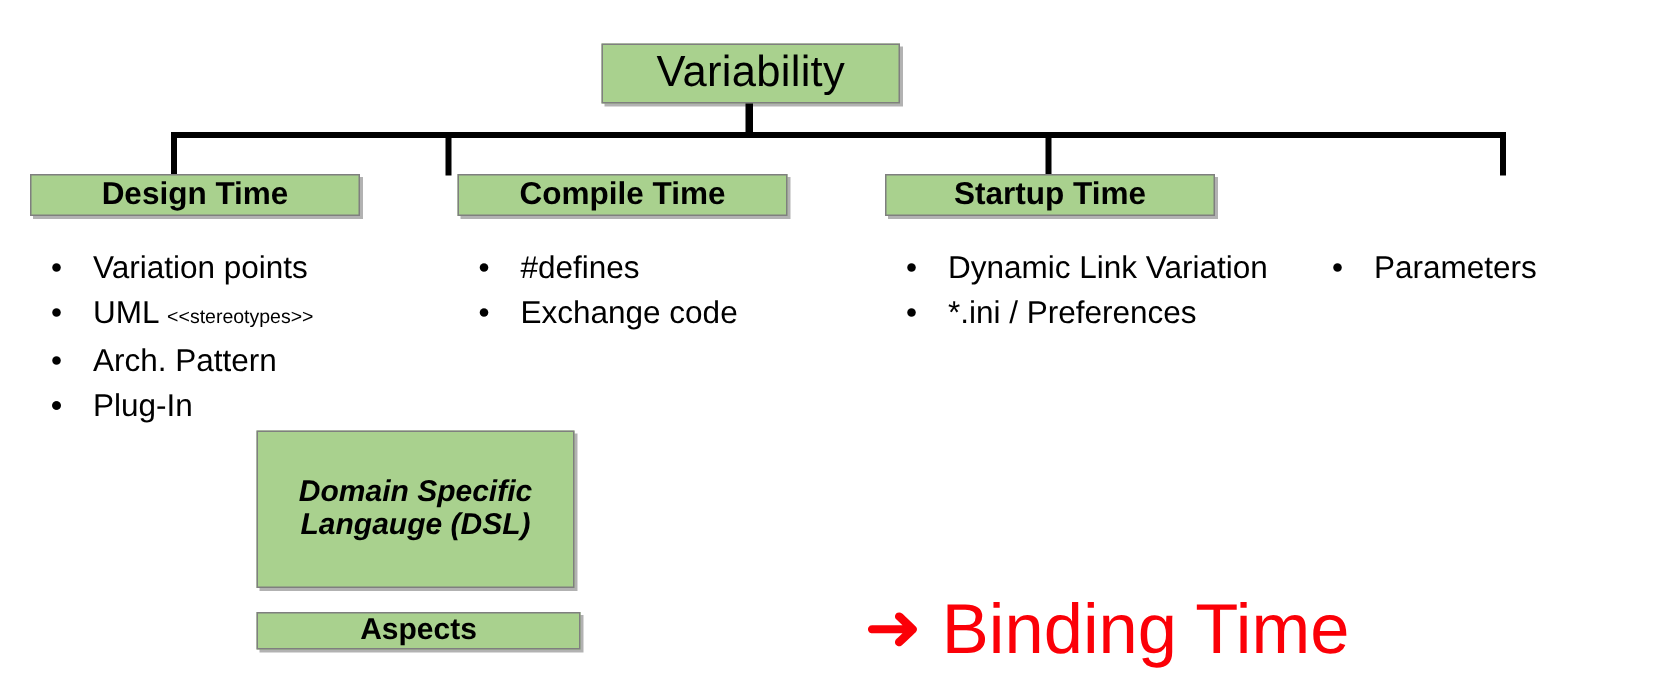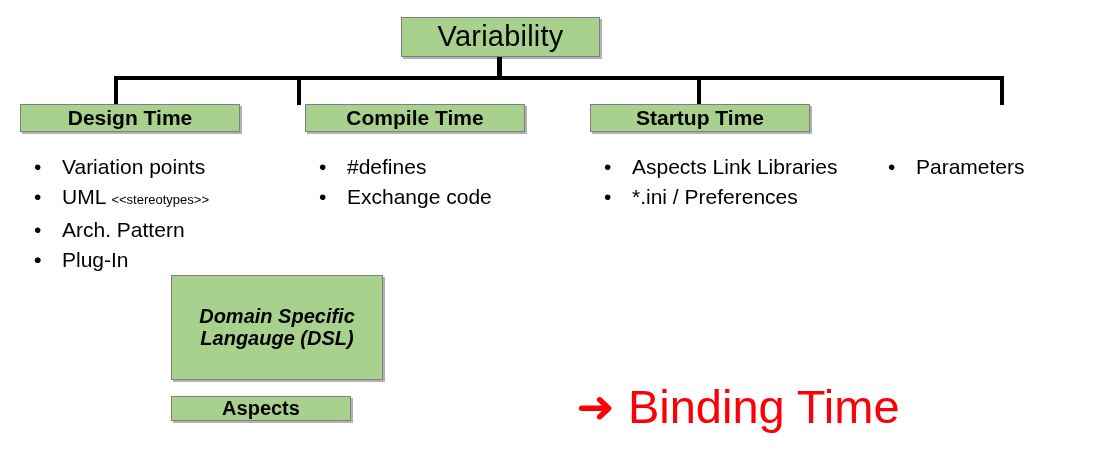--- a/index.html
+++ b/index.html
@@ -7,21 +7,21 @@
     margin: 0; padding: 0;
     background: #ffffff;
   }
   body {
     width: 1115px; height: 463px;
     position: relative;
     overflow: hidden;
     font-family: "Liberation Sans", sans-serif;
     color: #000000;
   }
-  #canvas { position: absolute; inset: 0; }
+  #canvas { position: absolute; inset: 0; margin-top: 12px; }
 
   
   .gbox {
     position: absolute;
     background: #a9d18e;
     border: 1px solid #7f7f7f;
     box-shadow: 2px 2px 0 rgba(0,0,0,0.30);
     display: flex;
     align-items: center;
     justify-content: center;
@@ -136,40 +136,40 @@
     </div>
     <div class="bullet-row">
       <span class="dot">•</span>
       <span class="txt">Exchange code</span>
     </div>
   </div>
 
   <div class="bullets" style="left:590px; top:153px; width:265px;">
     <div class="bullet-row">
       <span class="dot">•</span>
-      <span class="txt">Aspects Link Libraries</span>
+      <span class="txt">Dynamic Link Variation</span>
     </div>
     <div class="bullet-row">
       <span class="dot">•</span>
       <span class="txt">*.ini / Preferences</span>
     </div>
   </div>
 
   <div class="bullets" style="left:874px; top:153px; width:230px;">
     <div class="bullet-row">
       <span class="dot">•</span>
       <span class="txt">Parameters</span>
     </div>
   </div>
 
   <div class="gbox dsl-box" style="left:171px; top:275px; width:212px; height:105px;">
     <span class="boxlabel">Domain Specific Langauge (DSL)</span>
   </div>
 
-  <div class="gbox aspects-box" style="left:171px; top:396px; width:180px; height:25px;align-items:center;">
+  <div class="gbox aspects-box" style="left:171px; top:396px; width:216px; height:25px;align-items:center;">
     <span class="boxlabel">Aspects</span>
   </div>
 
   <div id="binding-time" style="left:577px; top:383px;">
     <span class="arrow">➜</span>
     <span class="bt-text">Binding Time</span>
   </div>
 
 </div>
 

